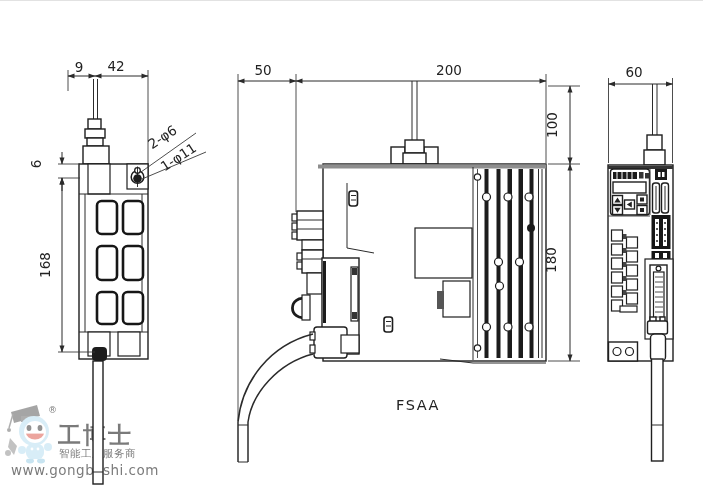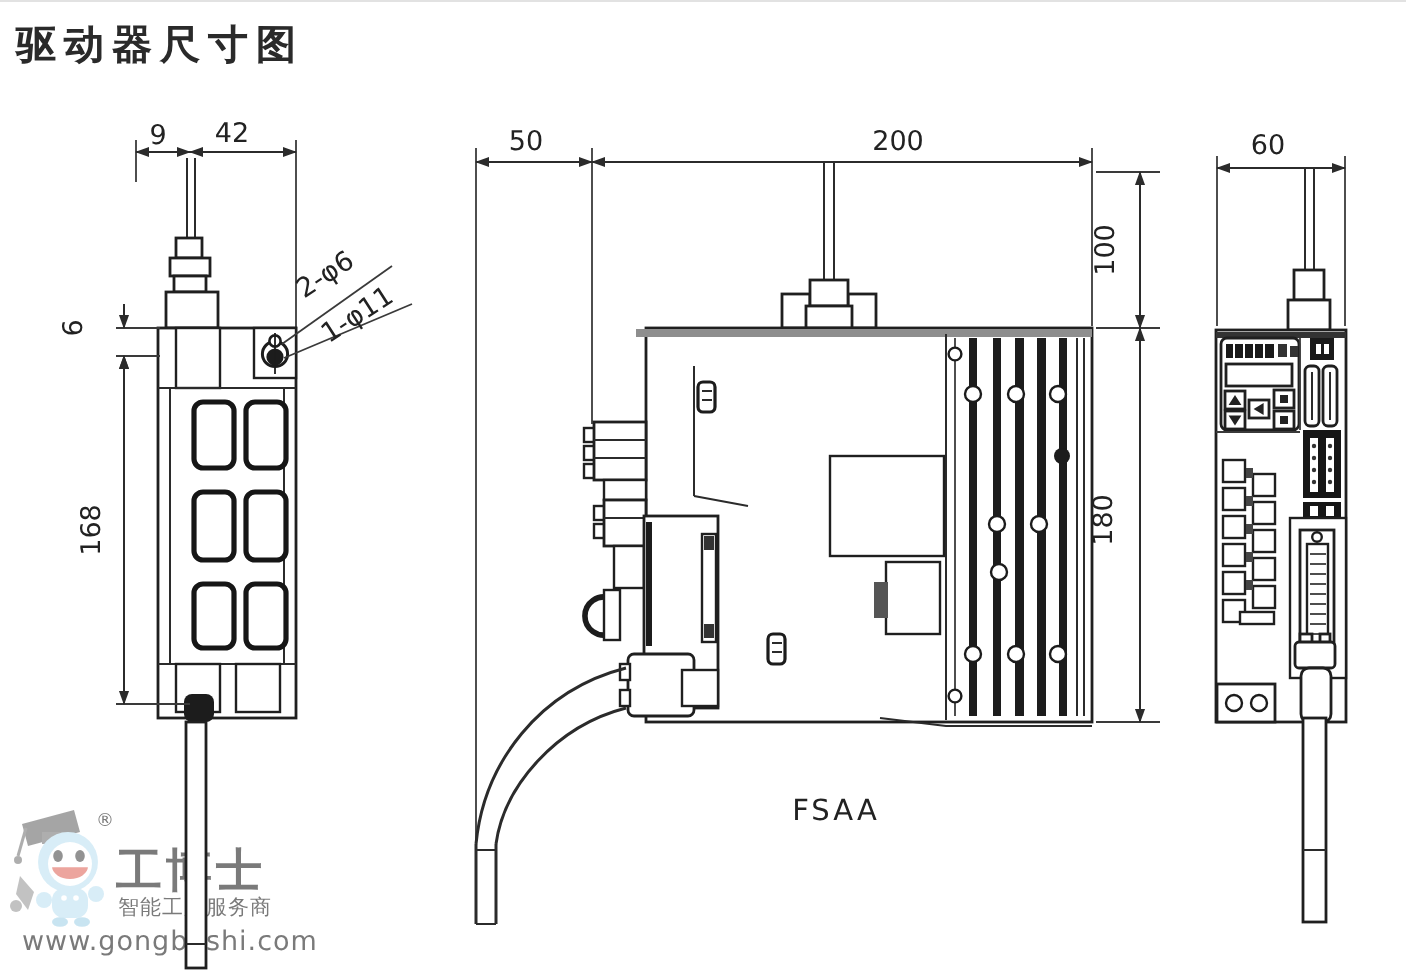--- a/index.html
+++ b/index.html
@@ -18,21 +18,20 @@
   .wfill{fill:#ffffff;stroke:#1f1f1f;stroke-width:1.4;}
   .wfill2{fill:#ffffff;stroke:#1f1f1f;stroke-width:1.2;}
   .slot{fill:#ffffff;stroke:#161616;stroke-width:2.6;}
   .dark{fill:#1c1c1c;stroke:none;}
   .hole{fill:#ffffff;stroke:#1c1c1c;stroke-width:1.2;}
 </style>
 </head>
 <body>
 
 <div id="canvas">
-  <div id="title">驱动器尺寸图</div>
 
   <svg width="703" height="485" viewBox="0 0 703 485">
     <defs>
       <marker id="arr" viewBox="0 0 10 10" refX="9.3" refY="5" markerWidth="9" markerHeight="7" orient="auto-start-reverse">
         <path d="M0,1.4 L10,5 L0,8.6 z" fill="#2b2b2b"></path>
       </marker>
     </defs>
 
     <g opacity="0.6">
       <g>

